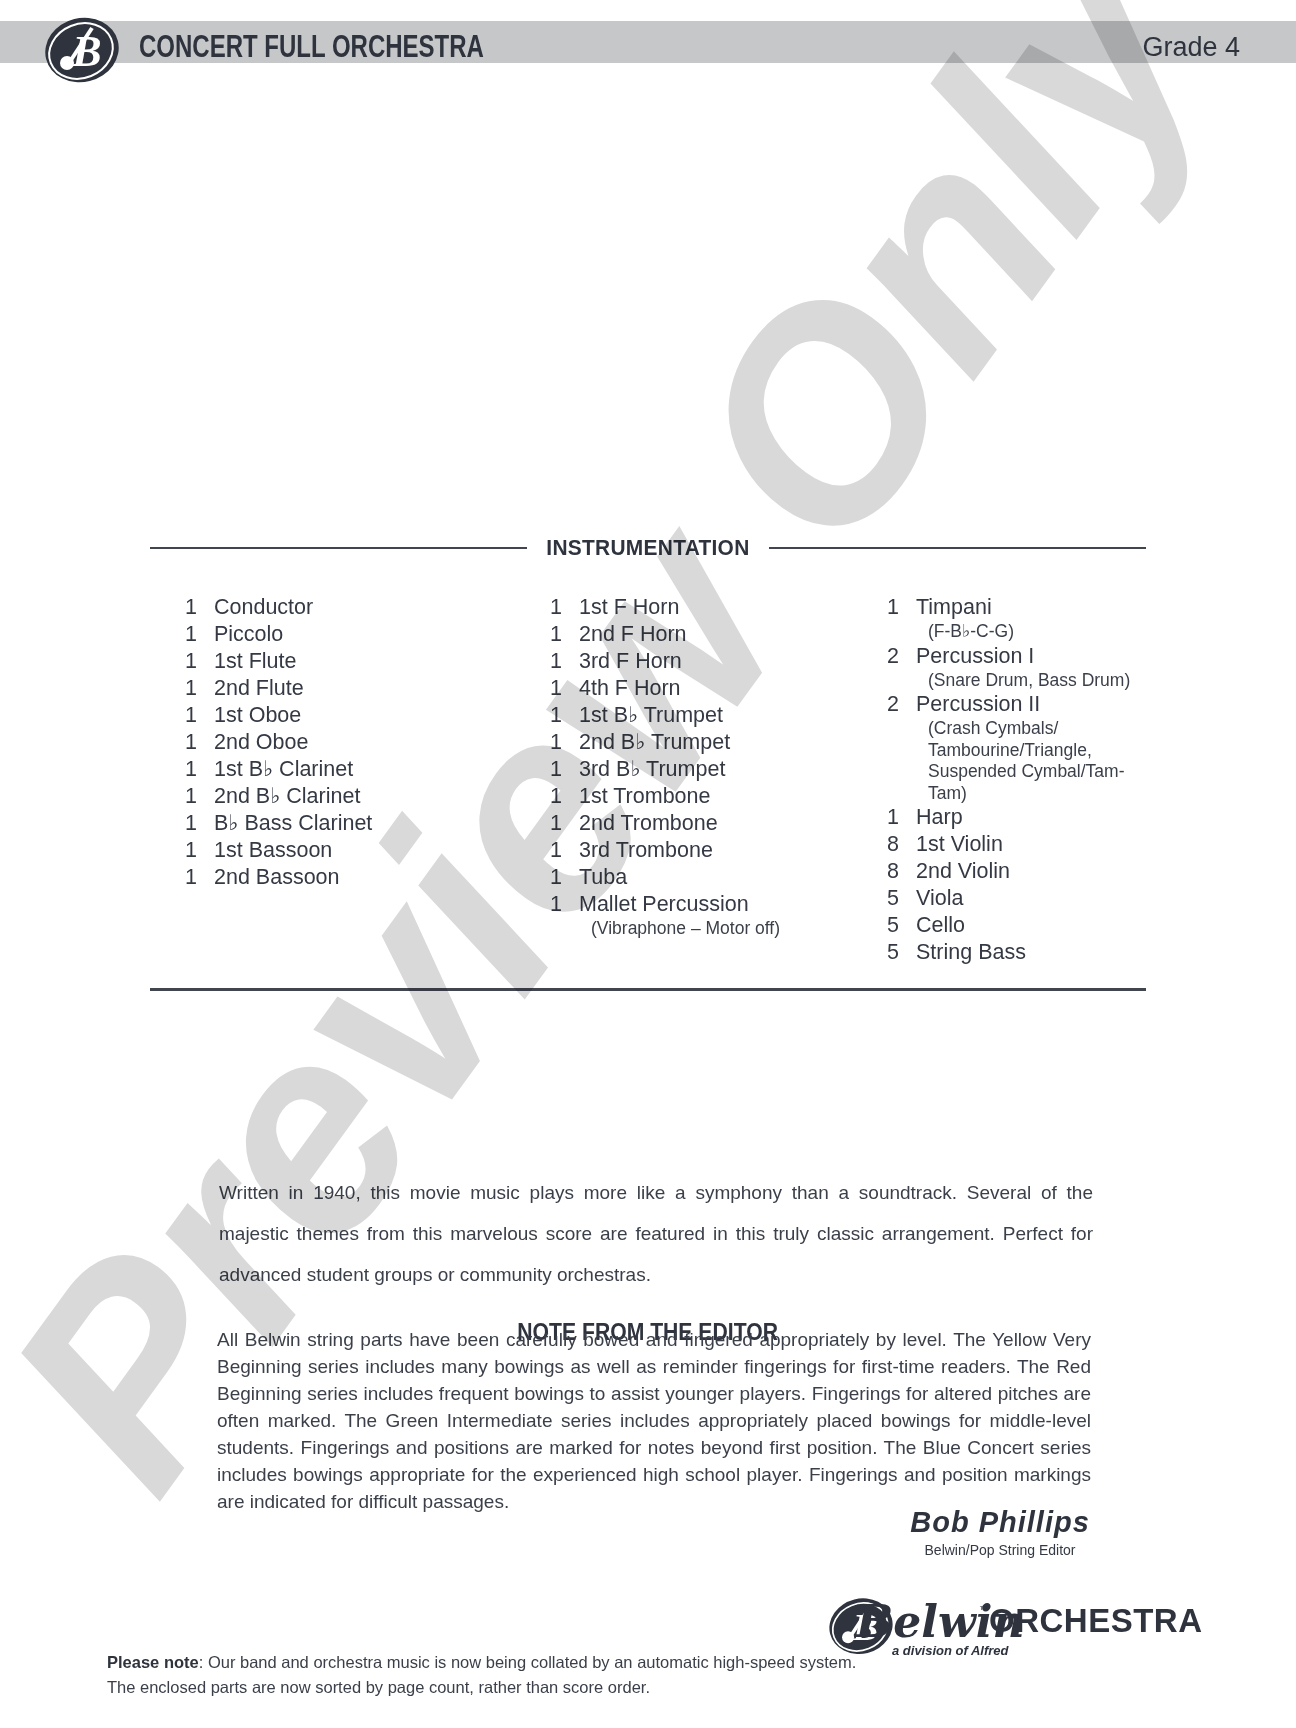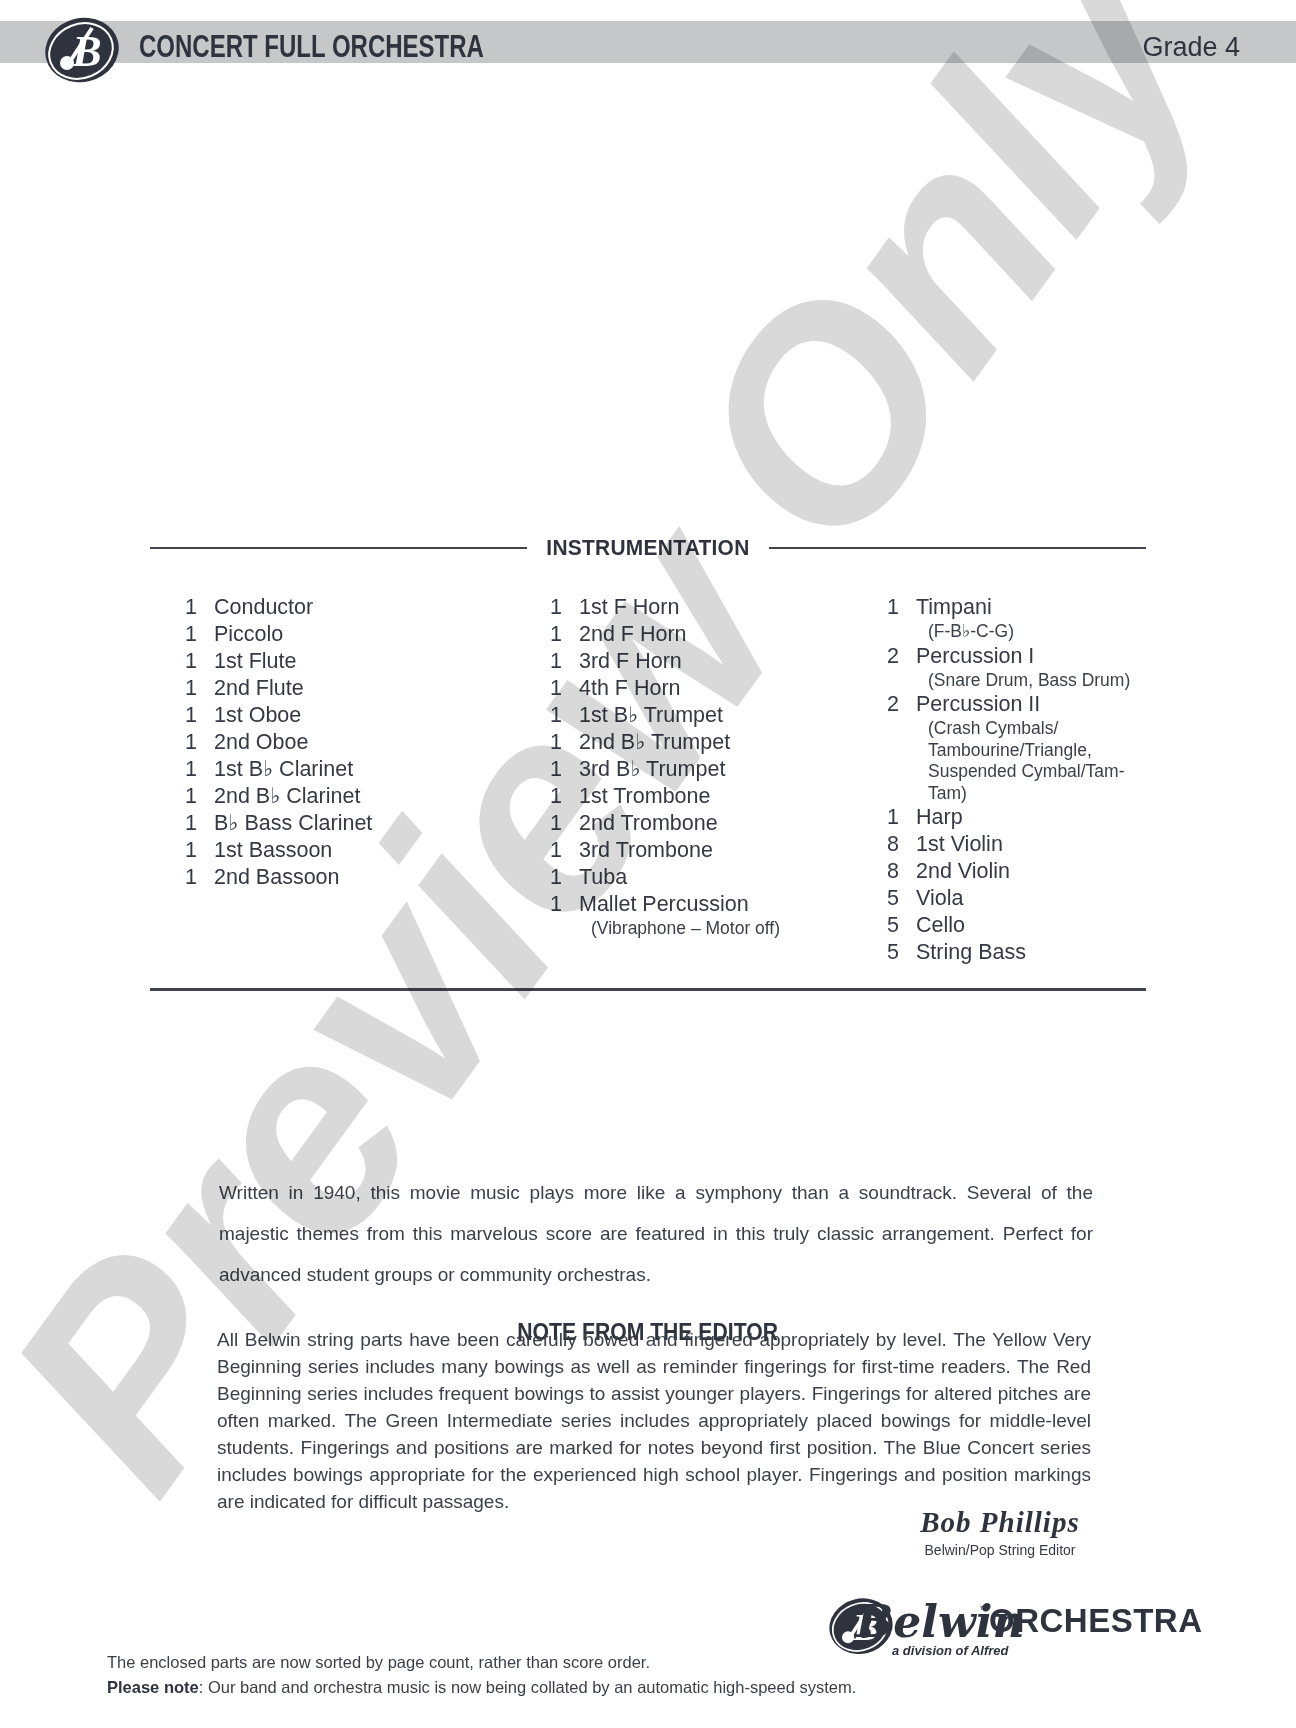--- a/index.html
+++ b/index.html
@@ -38,21 +38,21 @@
   .bottom-rule{position:absolute;left:150px;top:988px;width:996px;height:3px;background:#41454e;}
   
   .description{position:absolute;left:219px;top:1172px;width:874px;font-size:19px;line-height:41px;
     text-align:justify;color:#3a3f49;}
   .editor-heading{position:absolute;left:150px;top:1279px;width:996px;text-align:center;margin-top:40px;}
   .editor-heading span{display:inline-block;font-size:23px;font-weight:bold;transform:scaleX(0.92);
     transform-origin:50% 50%;color:#2e333d;}
   .editor-body{position:absolute;left:217px;top:1326px;width:874px;font-size:19px;line-height:27px;
     text-align:justify;color:#3a3f49;}
   .signature-block{position:absolute;left:890px;top:1506px;width:220px;text-align:center;}
-  .signature{font-family:Liberation Serif, serif;font-style:italic;font-weight:bold;
+  .signature{font-family:Liberation Sans, sans-serif;font-style:italic;font-weight:bold;
     font-size:29px;letter-spacing:1px;color:#2e333d;}
   .signature-title{font-size:14px;margin-top:3px;color:#343944;}
   
   .footer-note{position:absolute;left:107px;top:1650px;font-size:16.5px;line-height:25px;color:#3a3f49;}
   .footer-note .bold{font-weight:bold;color:#2e333d;}
   .footer-logo{position:absolute;left:826px;top:1596px;width:400px;height:68px;}
   .flogo-svg{position:absolute;left:0;top:0;width:70px;height:62px;}
   .belwin-script{position:absolute;left:30px;top:0px;font-family:"DejaVu Serif","Liberation Serif",serif;
     font-style:italic;font-weight:bold;font-size:44px;color:#2e333d;white-space:nowrap;}
   .flogo-tm{position:absolute;left:153px;top:8px;font-size:10px;color:#2e333d;}
@@ -241,22 +241,22 @@
     <span>NOTE FROM THE EDITOR</span>
   </div>
   <div class="editor-body">All Belwin string parts have been carefully bowed and fingered appropriately by level. The Yellow Very Beginning series includes many bowings as well as reminder fingerings for first-time readers. The Red Beginning series includes frequent bowings to assist younger players. Fingerings for altered pitches are often marked. The Green Intermediate series includes appropriately placed bowings for middle-level students. Fingerings and positions are marked for notes beyond first position. The Blue Concert series includes bowings appropriate for the experienced high school player. Fingerings and position markings are indicated for difficult passages.</div>
 
   <div class="signature-block">
     <div class="signature">Bob Phillips</div>
     <div class="signature-title">Belwin/Pop String Editor</div>
   </div>
 
   <div class="footer-note">
+    <div><span class="bold">Please note</span><span>: Our band and orchestra music is now being collated by an automatic high-speed system.</span></div>
     <div>The enclosed parts are now sorted by page count, rather than score order.</div>
-    <div><span class="bold">Please note</span><span>: Our band and orchestra music is now being collated by an automatic high-speed system.</span></div>
   </div>
 
   <div class="footer-logo">
     <svg class="flogo-svg" viewBox="0 0 80 72">
       <ellipse cx="40" cy="35" rx="37" ry="32" fill="#2e333d" transform="rotate(-14 40 35)"></ellipse>
       <ellipse cx="39" cy="36" rx="32.5" ry="27" fill="none" stroke="#ffffff" stroke-width="2" transform="rotate(-22 39 36)"></ellipse>
       <circle cx="25" cy="48" r="7" fill="#ffffff"></circle>
       <path d="M29 45 L50 13" stroke="#ffffff" stroke-width="4" fill="none"></path>
       <text x="45" y="51" font-size="44" font-style="italic" font-weight="bold" font-family="serif" fill="#ffffff" text-anchor="middle">B</text>
     </svg>

